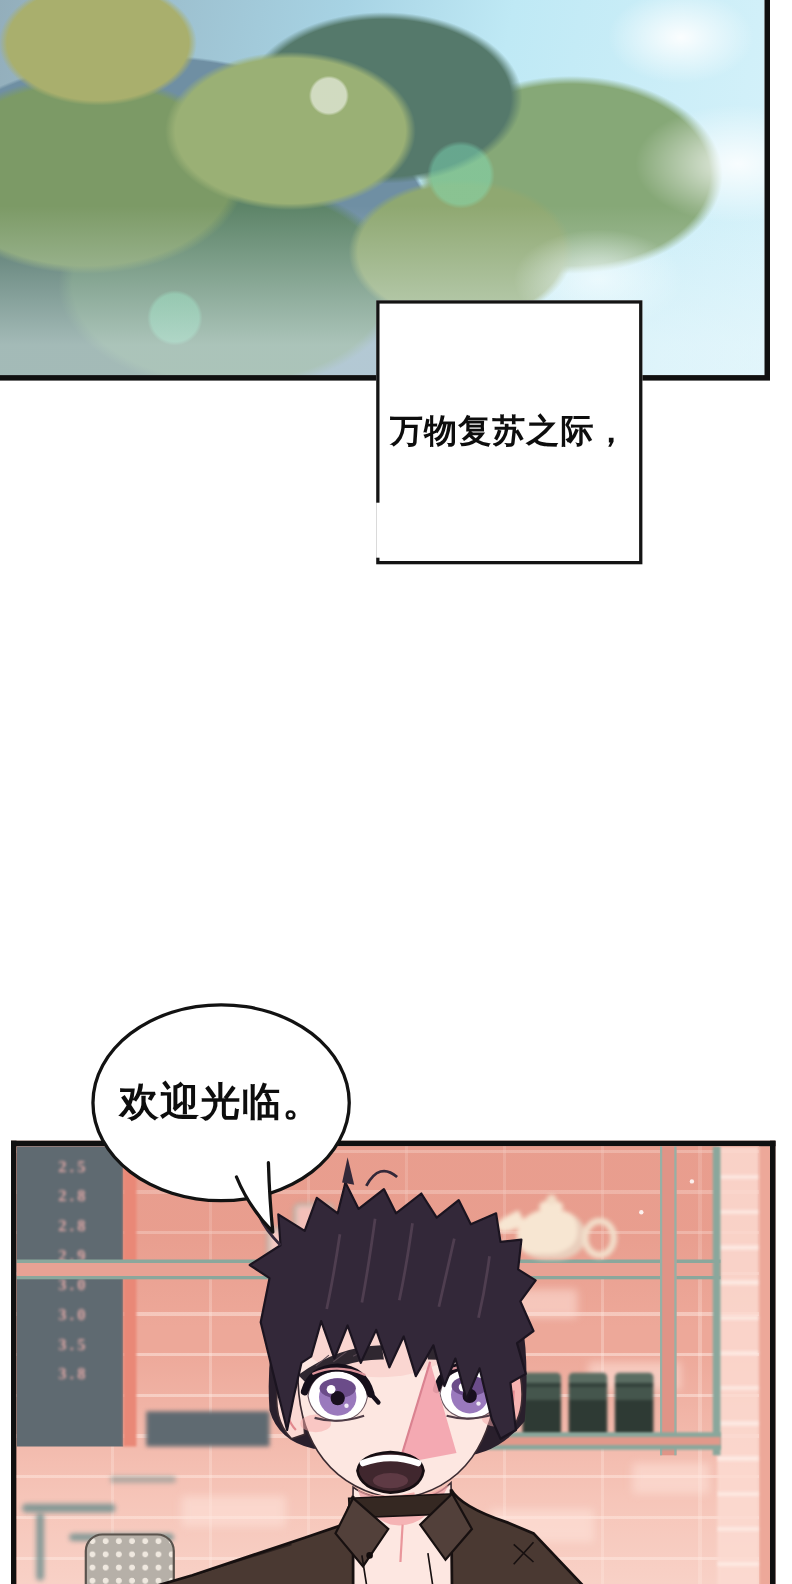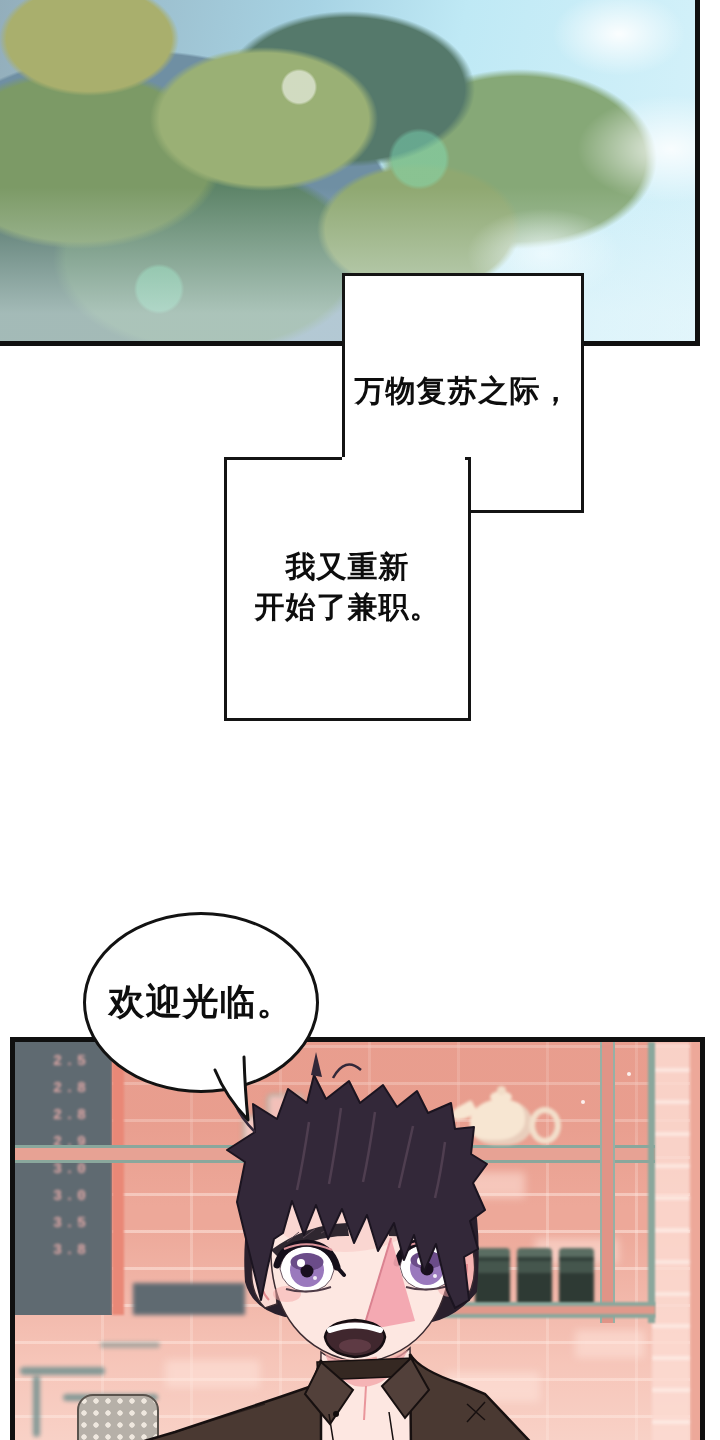--- a/index.html
+++ b/index.html
@@ -1,17 +1,17 @@
 <!DOCTYPE html>
 <html><head>
 <meta charset="utf-8">
 <style>
   html,body{margin:0;padding:0;background:#ffffff;}
   .page{position:relative;width:720px;height:1440px;background:#fff;overflow:hidden;
-        font-family:Liberation Mono, monospace;}
+        font-family:Liberation Serif, serif;}
   .abs{position:absolute;}
 
   
   .scene{left:-6px;top:-6px;width:696px;height:342px;border:5px solid #101010;
     background:
       linear-gradient(180deg, rgba(255,255,255,0) 55%, rgba(235,248,252,.55) 92%),
       radial-gradient(circle 26px at 300px 88px, rgba(255,255,255,.55) 0 60%, transparent 70%),
       radial-gradient(circle 44px at 420px 160px, rgba(130,235,195,.40) 0 60%, transparent 70%),
       radial-gradient(circle 36px at 160px 290px, rgba(120,225,175,.45) 0 60%, transparent 70%),
       radial-gradient(ellipse 95px 60px at 620px 35px, rgba(255,255,255,.92), transparent 70%),
@@ -96,26 +96,20 @@
 </head>
 <body>
 
 <div class="page">
 
   <div class="abs scene"></div>
 
   <div class="abs nbox nbox1">
     <div class="ntext">万物复苏之际，</div>
   </div>
-  <div class="abs nbox nbox2">
-    <div class="ntext">
-      <div>我又重新</div>
-      <div>开始了兼职。</div>
-    </div>
-  </div>
   <div class="abs npatch"></div>
 
   <div class="abs panel">
     <div class="abs wall"></div>
     <div class="abs pillar"></div>
     <div class="abs brick" style="left:430px;top:130px;width:80px;height:26px;"></div>
     <div class="abs brick" style="left:520px;top:196px;width:84px;height:26px;"></div>
     <div class="abs brick" style="left:300px;top:262px;width:90px;height:28px;"></div>
     <div class="abs brick" style="left:150px;top:318px;width:95px;height:28px;"></div>
     <div class="abs brick" style="left:430px;top:330px;width:95px;height:30px;"></div>

